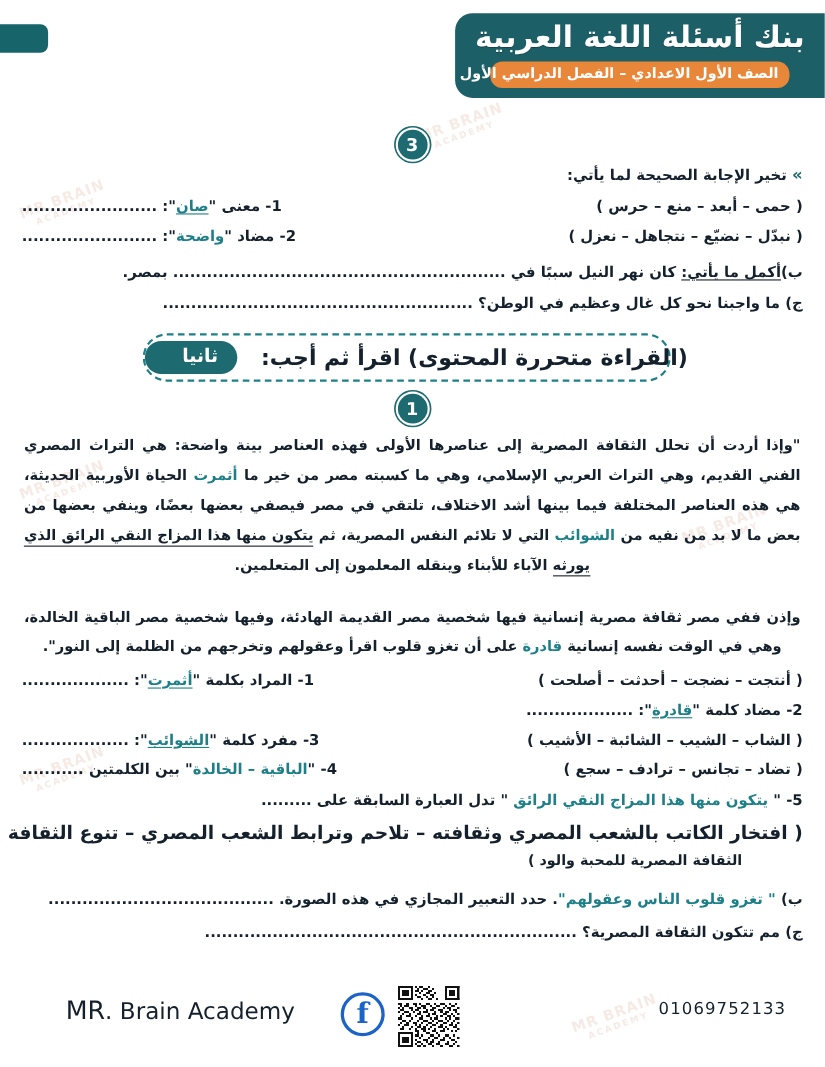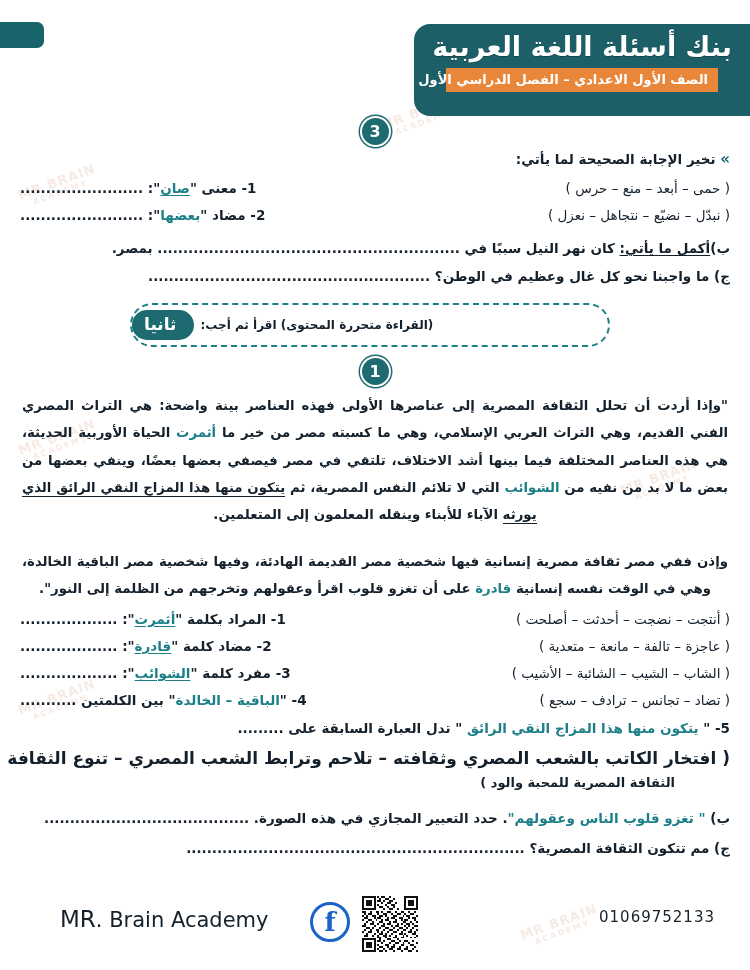--- a/index.html
+++ b/index.html
@@ -49,26 +49,26 @@
     align-items: center;
     justify-content: flex-end;
     padding-left: 8px;
     box-sizing: border-box;
   }
 
   
   .header {
     position: absolute;
     right: 0;
-    top: 24px;
+    top: 12px;
     width: 336px;
     background: #1d5f66;
     border-top-left-radius: 16px;
     border-bottom-left-radius: 16px;
-    padding: 7px 10px 24px 10px;
+    padding: 7px 10px 9px 10px;
     box-sizing: border-box;
     text-align: center;
   }
   .header-title {
     color: #ffffff;
     font-size: 27px;
     font-weight: bold;
     letter-spacing: 0px;
     line-height: 1.15;
     white-space: nowrap;
@@ -77,20 +77,21 @@
   .header-sub {
     margin: 6px auto 0 auto;
     background: #e8873a;
     color: #ffffff;
     font-size: 13px;
     font-weight: bold;
     padding: 4px 10px 5px 10px;
     width: 272px;
     box-sizing: border-box;
     white-space: nowrap;
+    border-radius: 11px;
   }
 
   
   .circle-num {
     width: 27px;
     height: 27px;
     border-radius: 50%;
     background: #1d6a70;
     color: #ffffff;
     font-size: 16px;
@@ -112,51 +113,51 @@
     font-size: 13.5px;
     font-weight: bold;
     white-space: nowrap;
   }
   .chev { color: #1d6a70; font-size: 15px; font-weight: bold; }
   .teal { color: #1d7f87; }
   .ul { text-decoration: underline; text-underline-offset: 2px; }
   .dots { letter-spacing: .5px; font-weight: bold; }
 
   .qline { display: flex; justify-content: space-between; align-items: baseline; }
-  .qline .opts { font-weight: normal; }
+  .qline .opts { font-weight: bold; }
 
   
   .banner {
     position: absolute;
     right: 140px;
     left: 130px;
     top: 303px;
     height: 44px;
     border: 2.5px dashed #1d7f87;
     border-radius: 24px;
     display: flex;
     align-items: center;
     justify-content: flex-end;
     padding-right: 6px;
     box-sizing: border-box;
   }
   .banner-title {
-    font-size: 12px;
+    font-size: 20px;
     font-weight: bold;
     color: #14202b;
-    margin-left: 6px;
+    margin-left: 21px;
     white-space: nowrap;
   }
   .banner-pill {
     background: #1d6a70;
     color: #ffffff;
     font-size: 17px;
     font-weight: bold;
     border-radius: 20px;
-    padding: 4px 18px 6px 12px;
+    padding: 4px 18px 6px 34px;
     white-space: nowrap;
   }
 
   
   .passage {
     position: absolute;
     right: 22px;
     left: 22px;
     text-align: justify;
     text-align-last: center;
@@ -254,21 +255,21 @@
   <span>
     <span>1-</span>
     <span>معنى "</span><span class="teal ul">صان</span><span>": </span><span class="dots">........................</span>
   </span>
 </div>
 
 <div class="row qline" style="top:207px;">
   <span class="opts">( نبدّل – نضيّع – نتجاهل – نعزل )</span>
   <span>
     <span>2-</span>
-    <span>مضاد "</span><span class="teal">بعضها</span><span>": </span><span class="dots">........................</span>
+    <span>مضاد "</span><span class="teal">واضحة</span><span>": </span><span class="dots">........................</span>
   </span>
 </div>
 
 <div class="row" style="top:240px;">
   <span>ب)</span><span class="ul">أكمل ما يأتي:</span>
   <span>كان نهر النيل سببًا في</span>
   <span class="dots">...........................................................</span>
   <span>بمصر.</span>
 </div>
 
@@ -297,21 +298,20 @@
 
 <div class="row qline" style="top:611px;">
   <span class="opts">( أنتجت – نضجت – أحدثت – أصلحت )</span>
   <span>
     <span>1-</span>
     <span>المراد بكلمة "</span><span class="teal ul">أثمرت</span><span>": </span><span class="dots">...................</span>
   </span>
 </div>
 
 <div class="row qline" style="top:638px;">
-  <span class="opts">( عاجزة – تالفة – مانعة – متعدية )</span>
   <span>
     <span>2-</span>
     <span>مضاد كلمة "</span><span class="teal ul">قادرة</span><span>": </span><span class="dots">...................</span>
   </span>
 </div>
 
 <div class="row qline" style="top:665px;">
   <span class="opts">( الشاب – الشيب – الشائبة – الأشيب )</span>
   <span>
     <span>3-</span>

